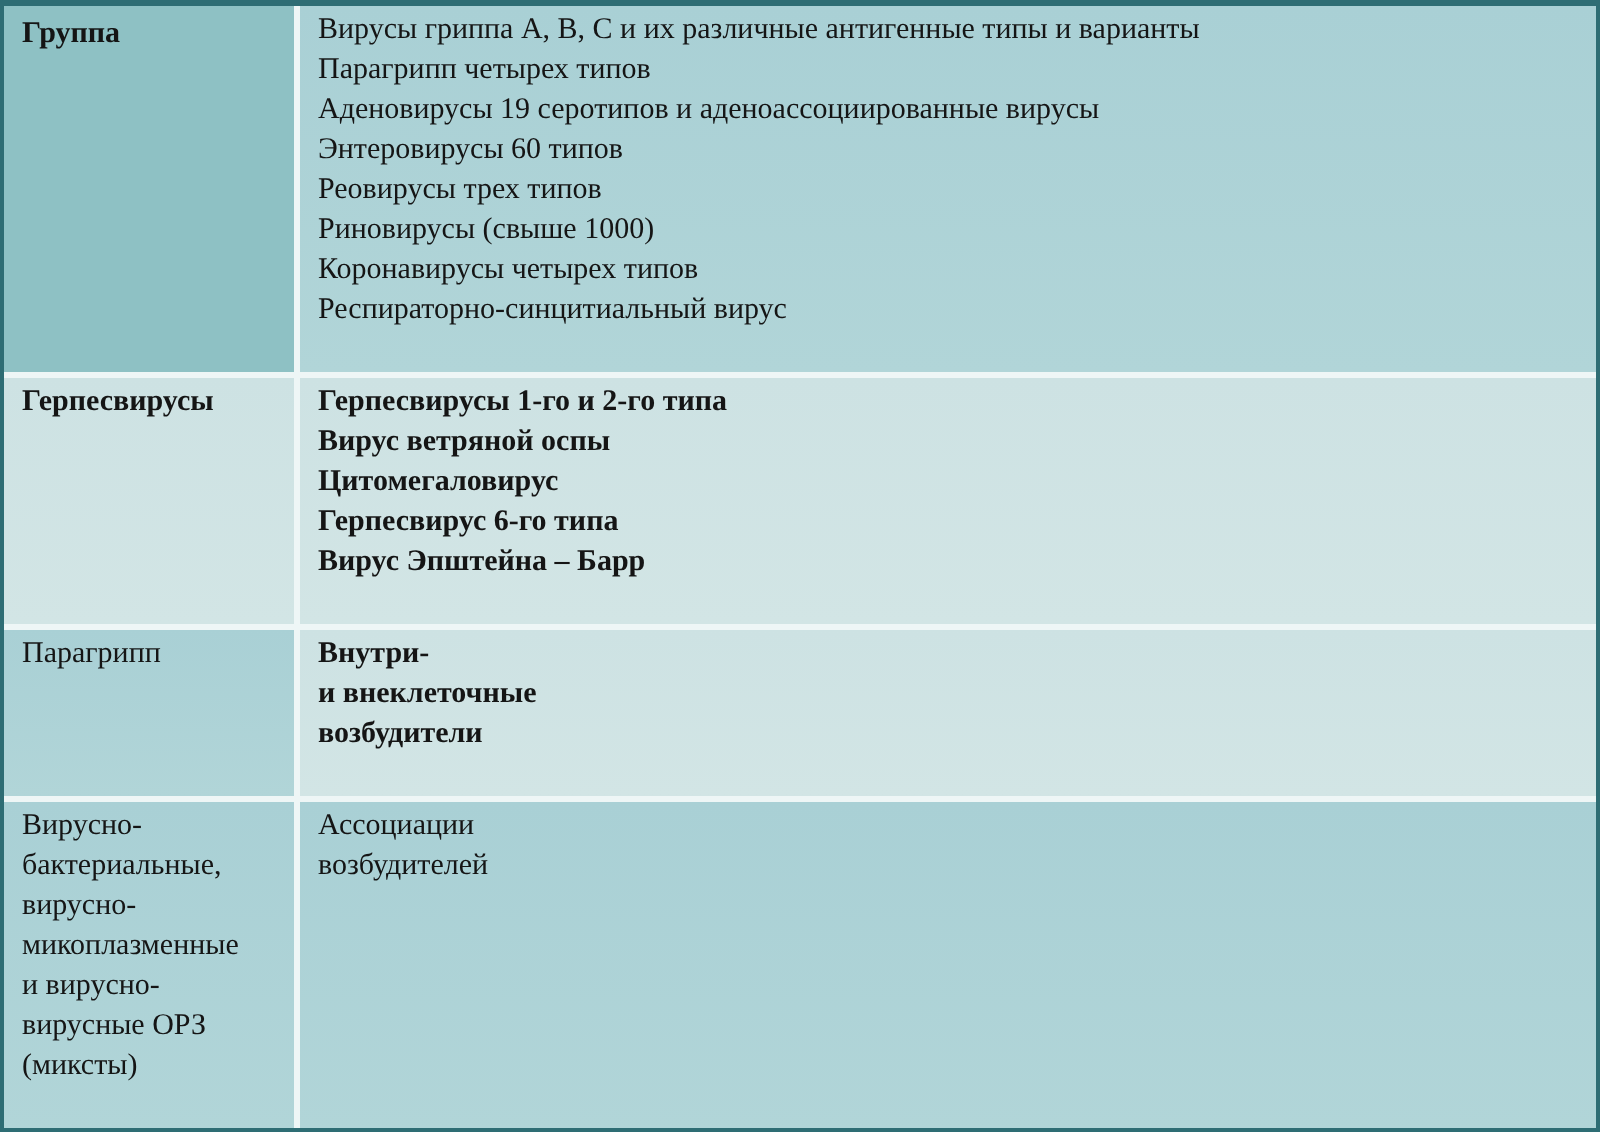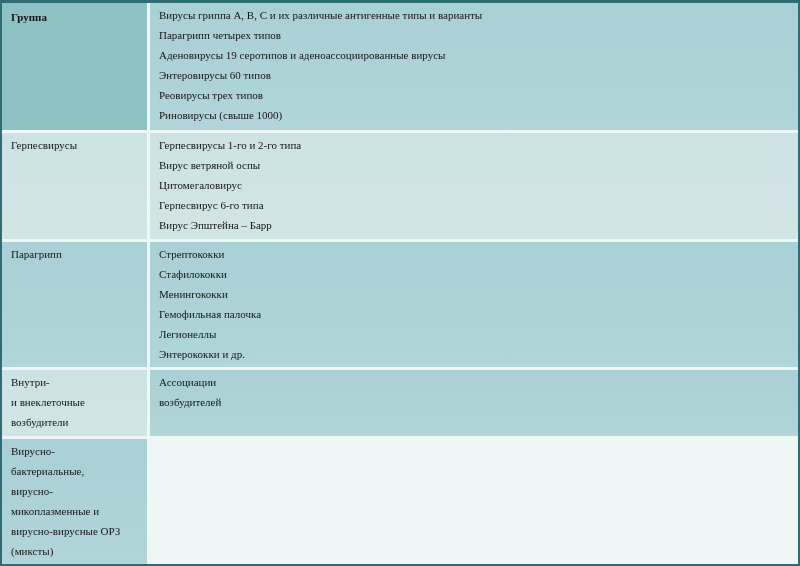--- a/index.html
+++ b/index.html
@@ -16,33 +16,33 @@
     display: grid;
     grid-template-columns: 145px 1fr;
     gap: 3px;
     background: var(--separator, #eef6f6);
     font-family: "Liberation Serif", "DejaVu Serif", serif;
     color: var(--text, #151515);
     overflow: hidden;
   }
   .cell {
     padding: 2px 24px 4px 9px;
-    font-size: 11px;
+    font-size: 15px;
     line-height: 20px;
     white-space: pre-line;
     overflow: hidden;
   }
   .cell.head {
     font-weight: 700;
     background: var(--header-bg, #8ec1c4);
     padding-top: 4px;
     padding-bottom: 4px;
   }
   .cell.medium { background: linear-gradient(180deg, var(--row-medium-bg, #a9d0d5), #b1d5d8); }
-  .cell.light  { background: linear-gradient(180deg, var(--row-light-bg, #cde2e3), #d2e5e5); }
+  .cell.light  { background: linear-gradient(180deg, var(--row-light-bg, #cde2e3), #d2e5e5); font-weight: bold; }
 </style>
 </head>
 <body>
 
 <div class="tbl">
   <div class="cell head">Группа</div>
 
     <div class="cell items medium">Вирусы гриппа А, В, С и их различные антигенные типы и варианты
 Парагрипп четырех типов
 Аденовирусы 19 серотипов и аденоассоциированные вирусы
@@ -51,26 +51,20 @@
 Риновирусы (свыше 1000)
 Коронавирусы четырех типов
 Респираторно-синцитиальный вирус</div>
     <div class="cell group light">Герпесвирусы</div>
     <div class="cell items light">Герпесвирусы 1-го и 2-го типа
 Вирус ветряной оспы
 Цитомегаловирус
 Герпесвирус 6-го типа
 Вирус Эпштейна – Барр</div>
     <div class="cell group medium">Парагрипп</div>
-    <div class="cell items medium">Стрептококки
-Стафилококки
-Менингококки
-Гемофильная палочка
-Легионеллы
-Энтерококки и др.</div>
     <div class="cell group light">Внутри-
 и внеклеточные
 возбудители</div>
+    <div class="cell items medium">Вирусно-бактериальные, вирусно-микоплазменные и вирусно-вирусные ОРЗ
+(миксты)</div>
     <div class="cell group medium">Ассоциации
 возбудителей</div>
-    <div class="cell items medium">Вирусно-бактериальные, вирусно-микоплазменные и вирусно-вирусные ОРЗ
-(миксты)</div>
   </div>
 
 </body></html>

